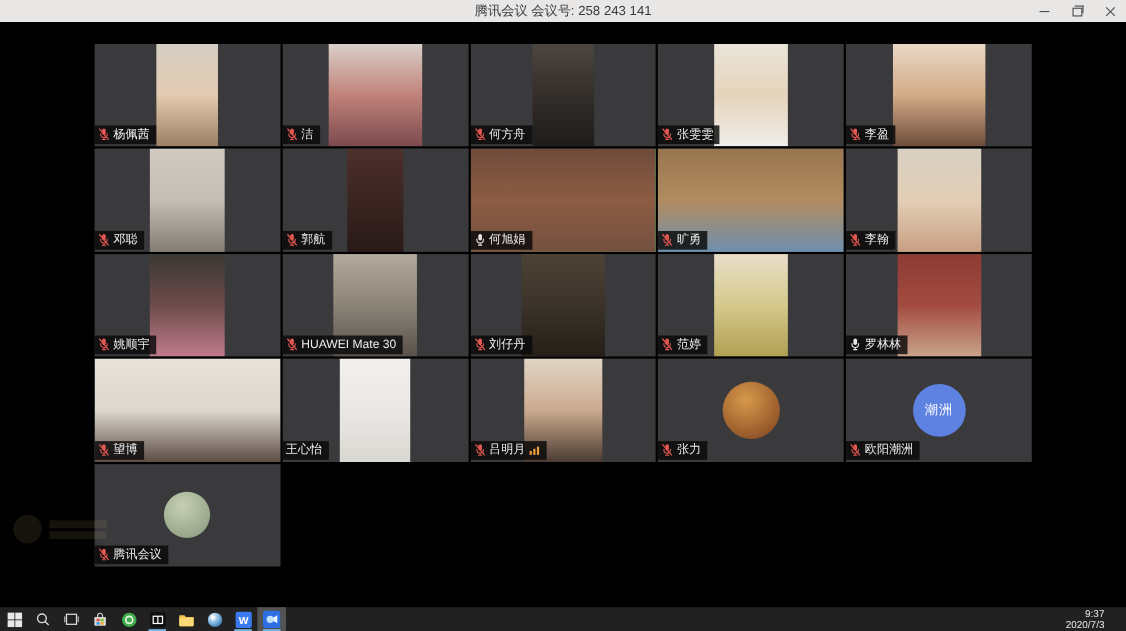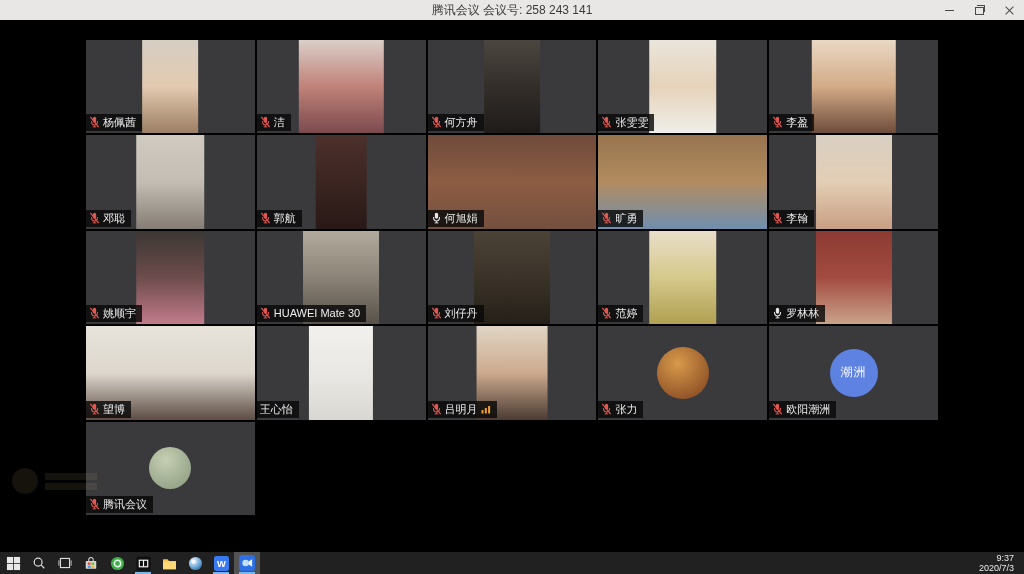--- a/index.html
+++ b/index.html
@@ -35,21 +35,21 @@
   .watermark{position:absolute;left:12px;top:448px;display:flex;align-items:center;gap:7px;opacity:.12;}
   .wm-circle{width:26px;height:26px;border-radius:50%;background:#b79a6e;}
   .wm-lines{display:flex;flex-direction:column;gap:3px;}
   .wm-lines i{display:block;width:52px;height:7px;background:#b79a6e;}
   
   .taskbar{position:absolute;left:0;bottom:0;width:1024px;height:22px;background:#212121;
     display:flex;align-items:center;z-index:30;}
   .tb-icon{width:26px;height:22px;display:flex;align-items:center;justify-content:center;position:relative;}
   .tb-icon.highlight{background:#535353;}
   .tb-icon.running:after{content:"";position:absolute;left:5px;right:5px;bottom:0;height:2px;background:#76b9ed;}
-  .clock{margin-left:auto;color:#e9e9e9;font-size:9px;line-height:10px;text-align:right;padding-right:10px;}
+  .clock{margin-left:auto;color:#e9e9e9;font-size:9px;line-height:10px;text-align:right;padding-right:20px;}
 </style>
 </head>
 <body>
 
 <div class="titlebar">
   <span>腾讯会议 会议号: 258 243 141</span>
   <div class="win-controls">
     <div class="win-btn">
         <span class="bar-min"></span>
       </div>

